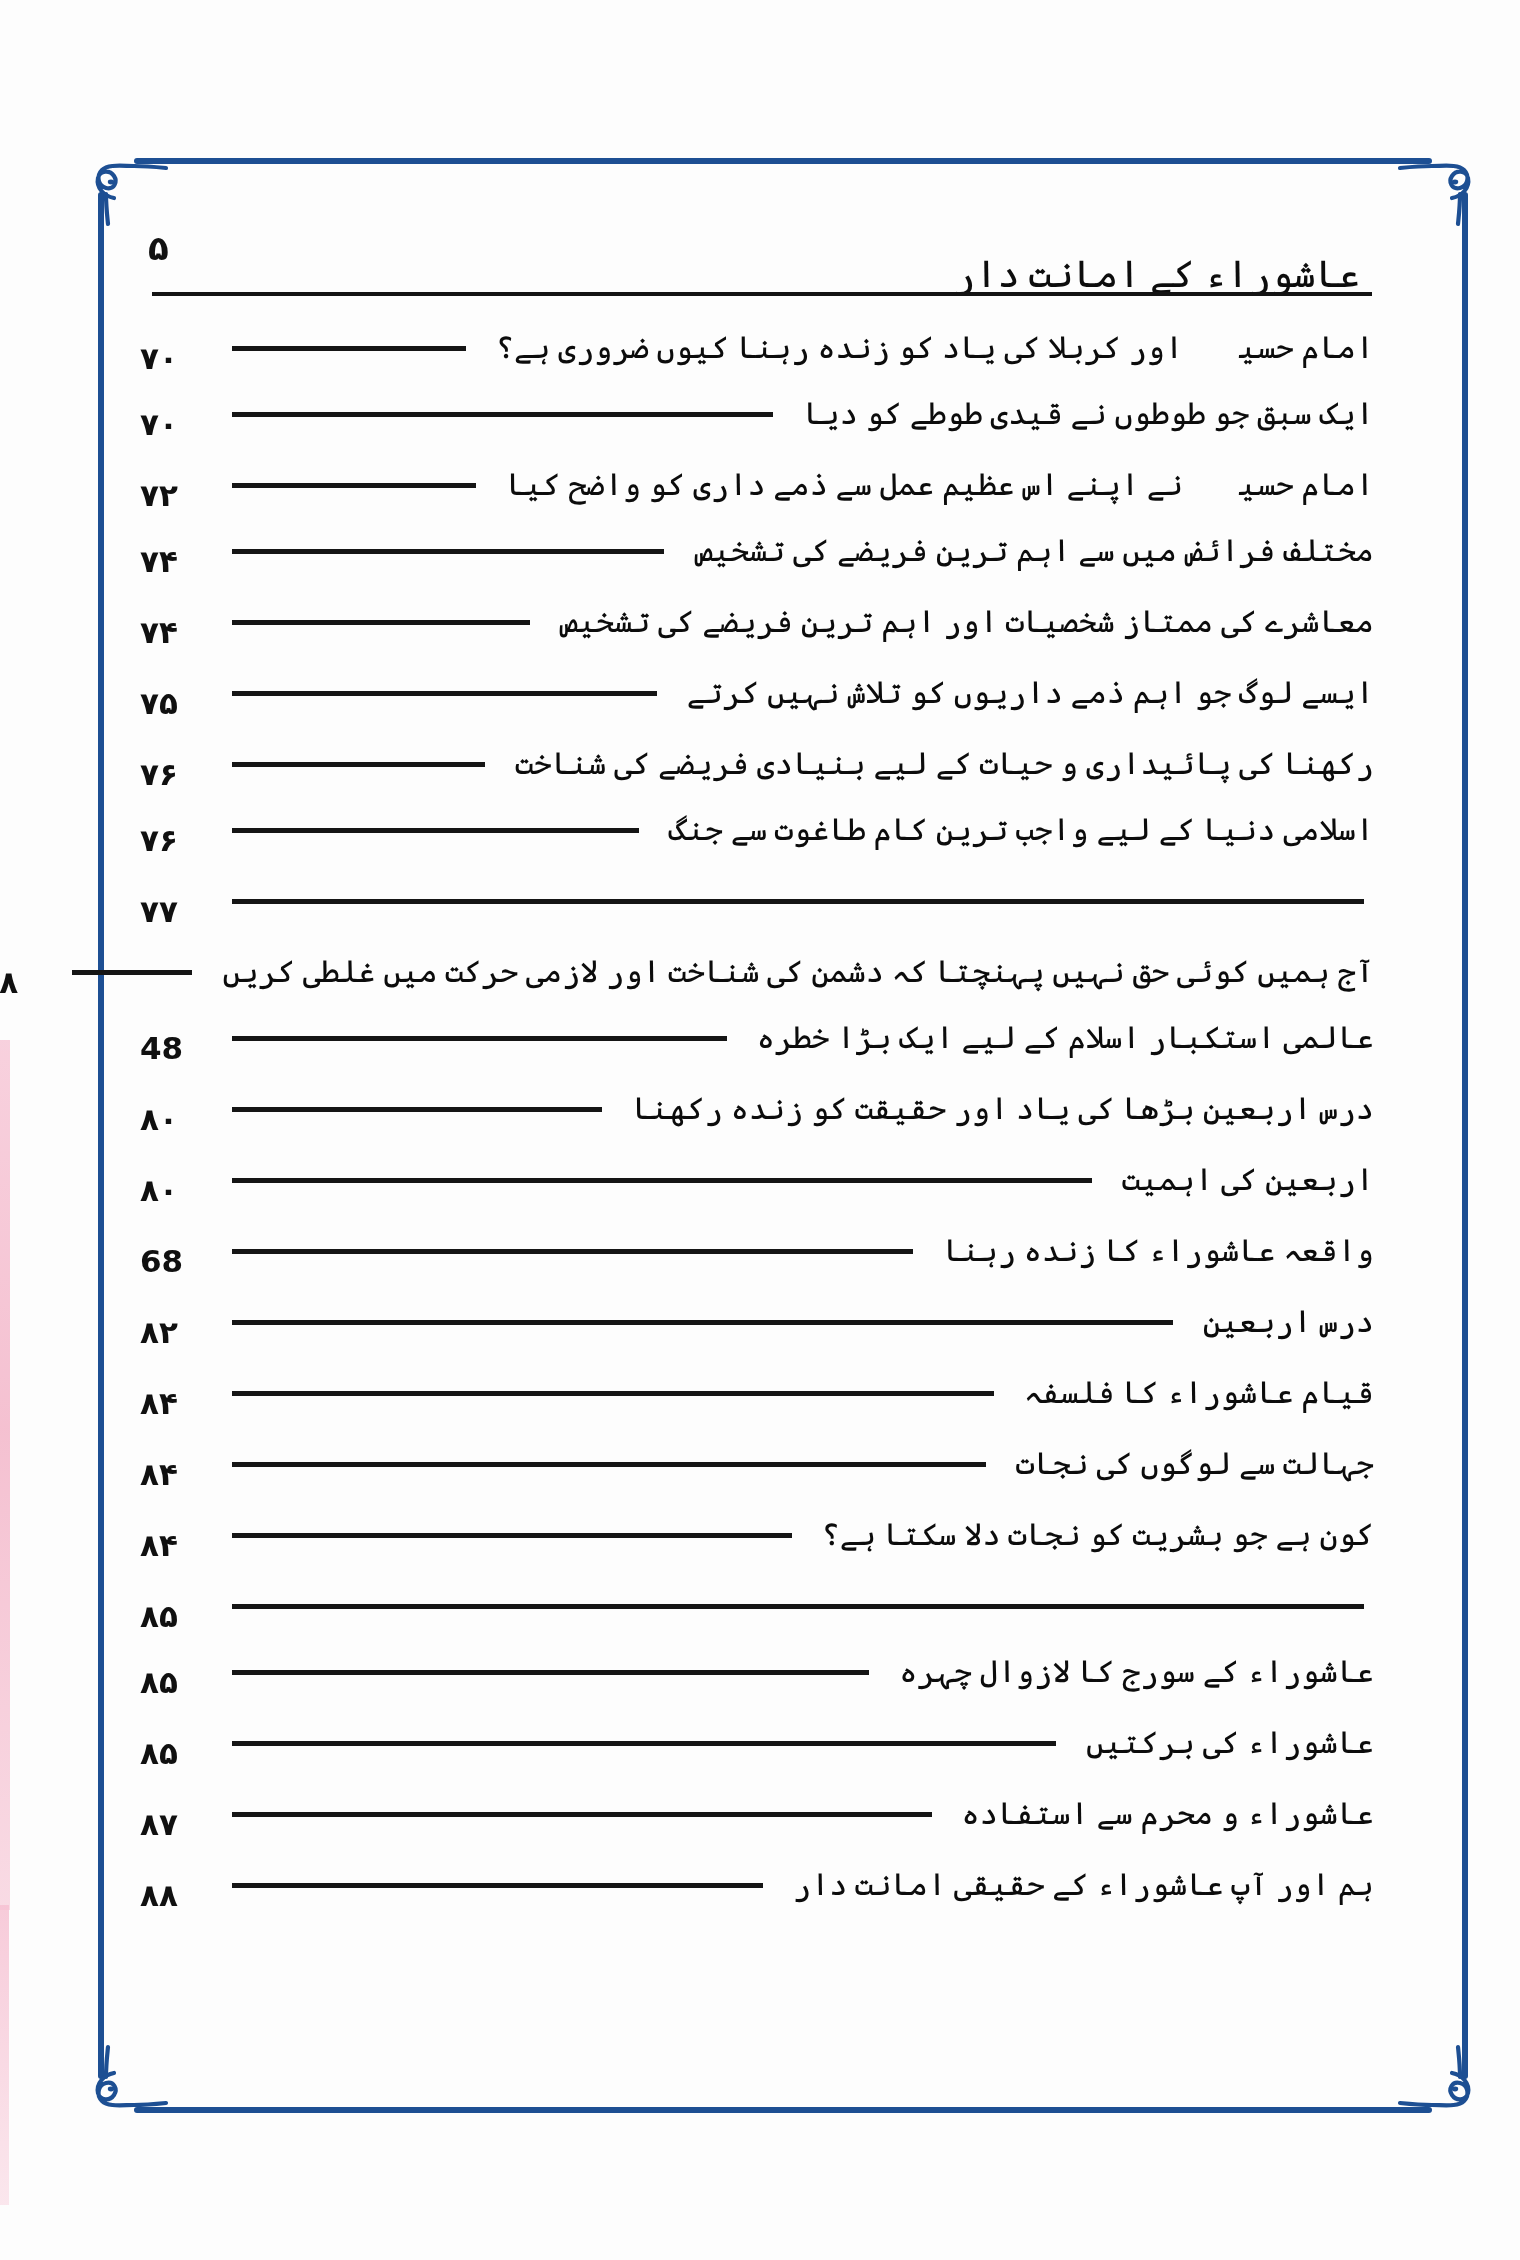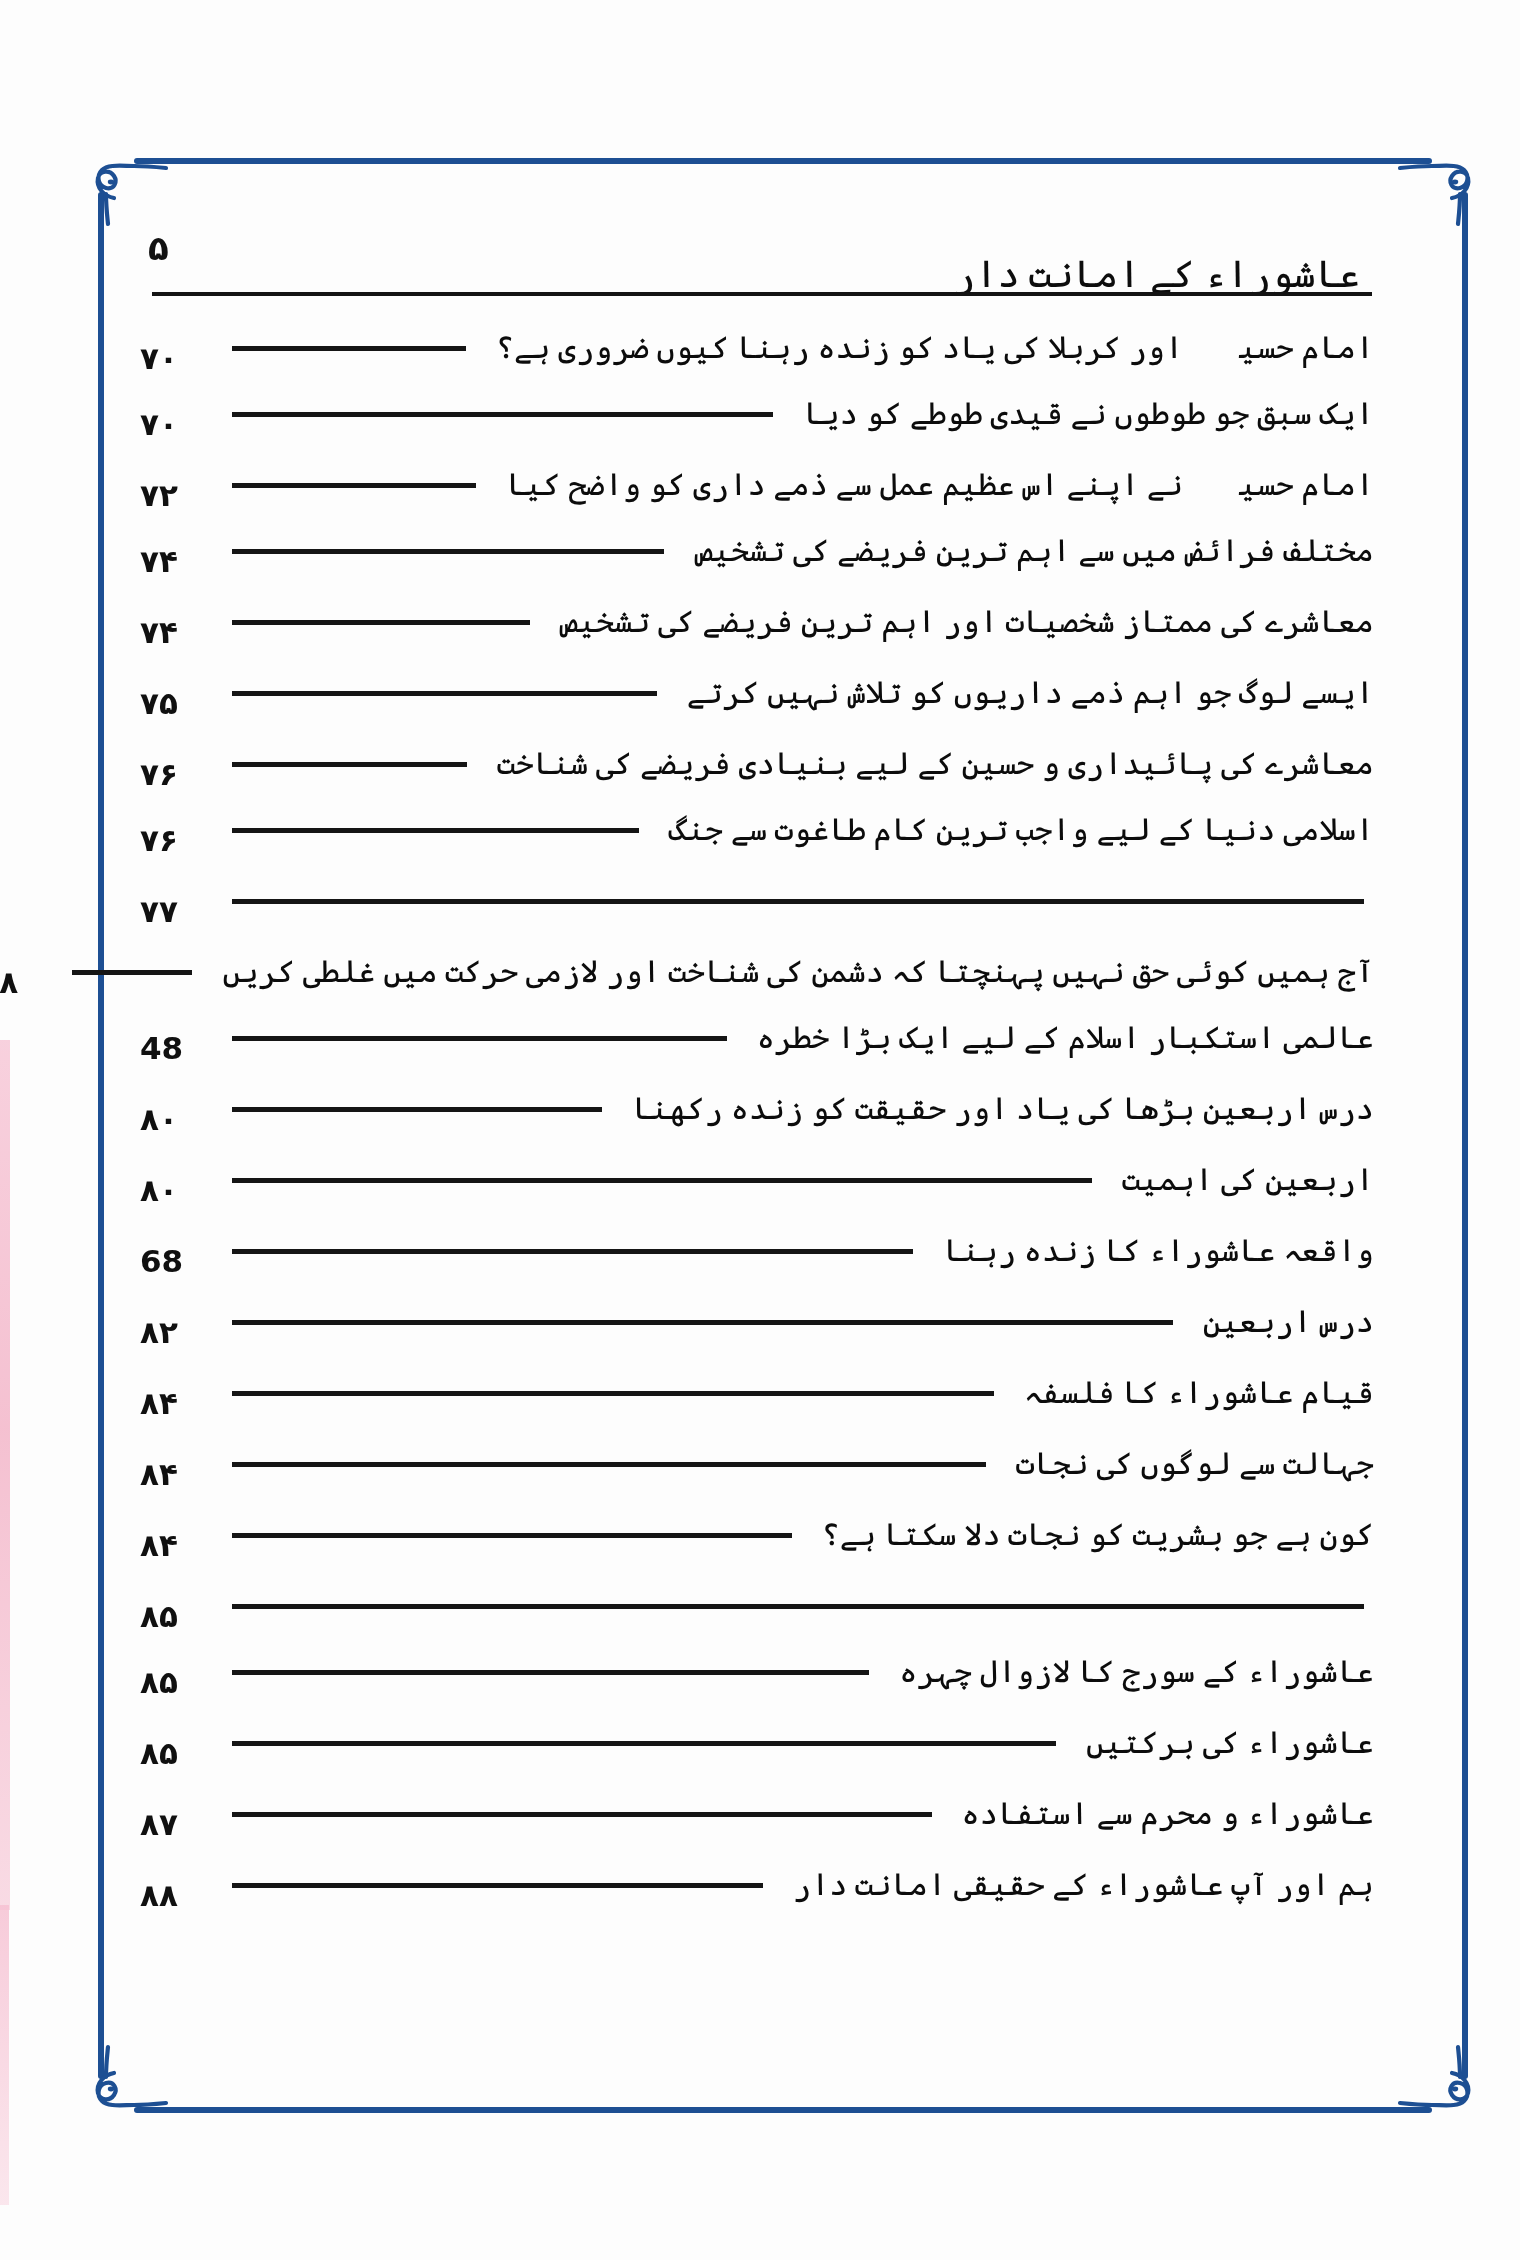--- a/index.html
+++ b/index.html
@@ -234,21 +234,21 @@
         <div class="toc-title">معاشرے کی ممتاز شخصیات اور اہم ترین فریضے کی تشخیص</div>
         <div class="toc-leader"></div>
         <div class="toc-page">۷۴</div>
       </div>
       <div class="toc-row">
         <div class="toc-title">ایسے لوگ جو اہم ذمے داریوں کو تلاش نہیں کرتے</div>
         <div class="toc-leader"></div>
         <div class="toc-page">۷۵</div>
       </div>
       <div class="toc-row tight">
-        <div class="toc-title">معاشرے کی پائیداری و حسین کے لیے بنیادی فریضے کی شناخت</div>
+        <div class="toc-title">رکھنا کی پائیداری و حیات کے لیے بنیادی فریضے کی شناخت</div>
         <div class="toc-leader"></div>
         <div class="toc-page">۷۶</div>
       </div>
       <div class="toc-row">
         <div class="toc-title">اسلامی دنیا کے لیے واجب ترین کام طاغوت سے جنگ</div>
         <div class="toc-leader"></div>
         <div class="toc-page">۷۶</div>
       </div>
       <div class="toc-row">
         <div class="toc-leader"></div>

